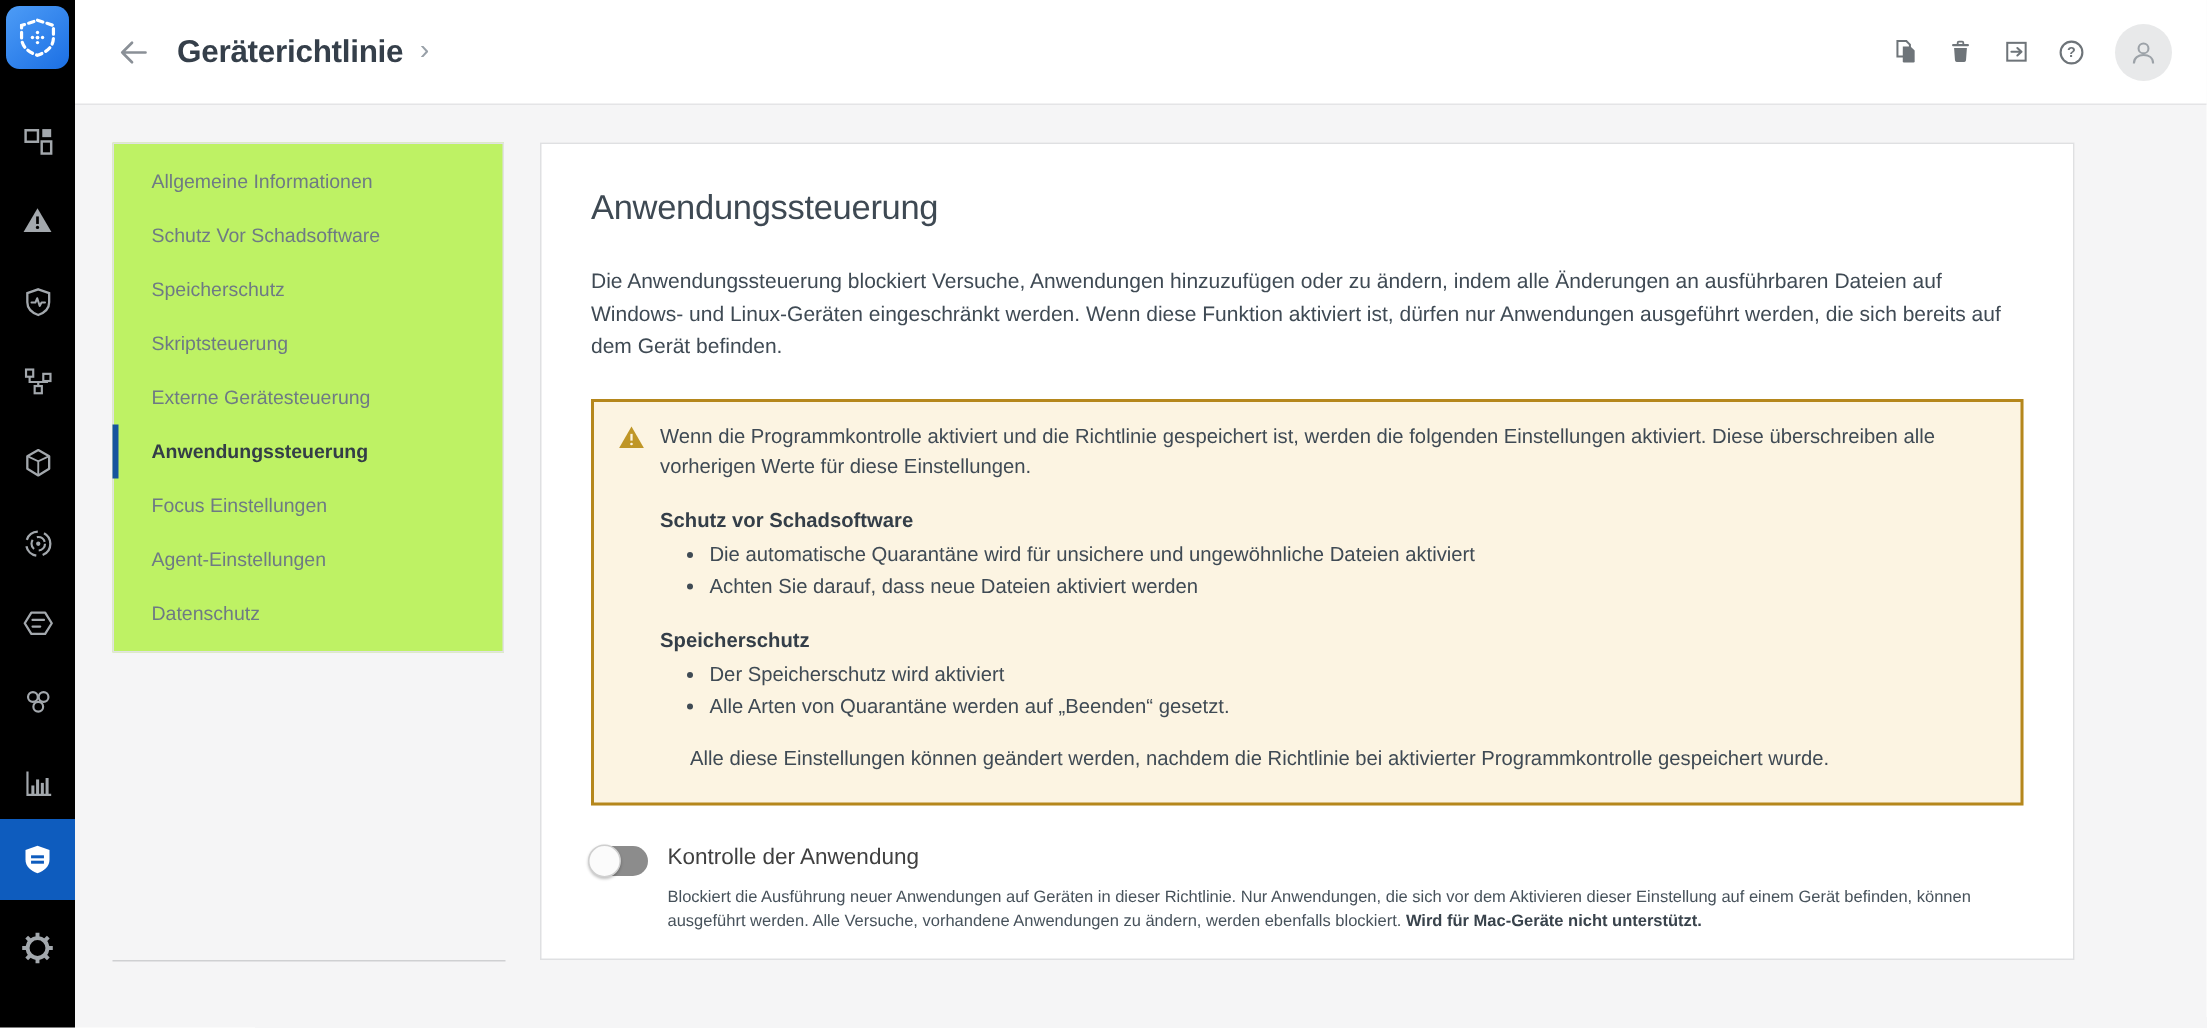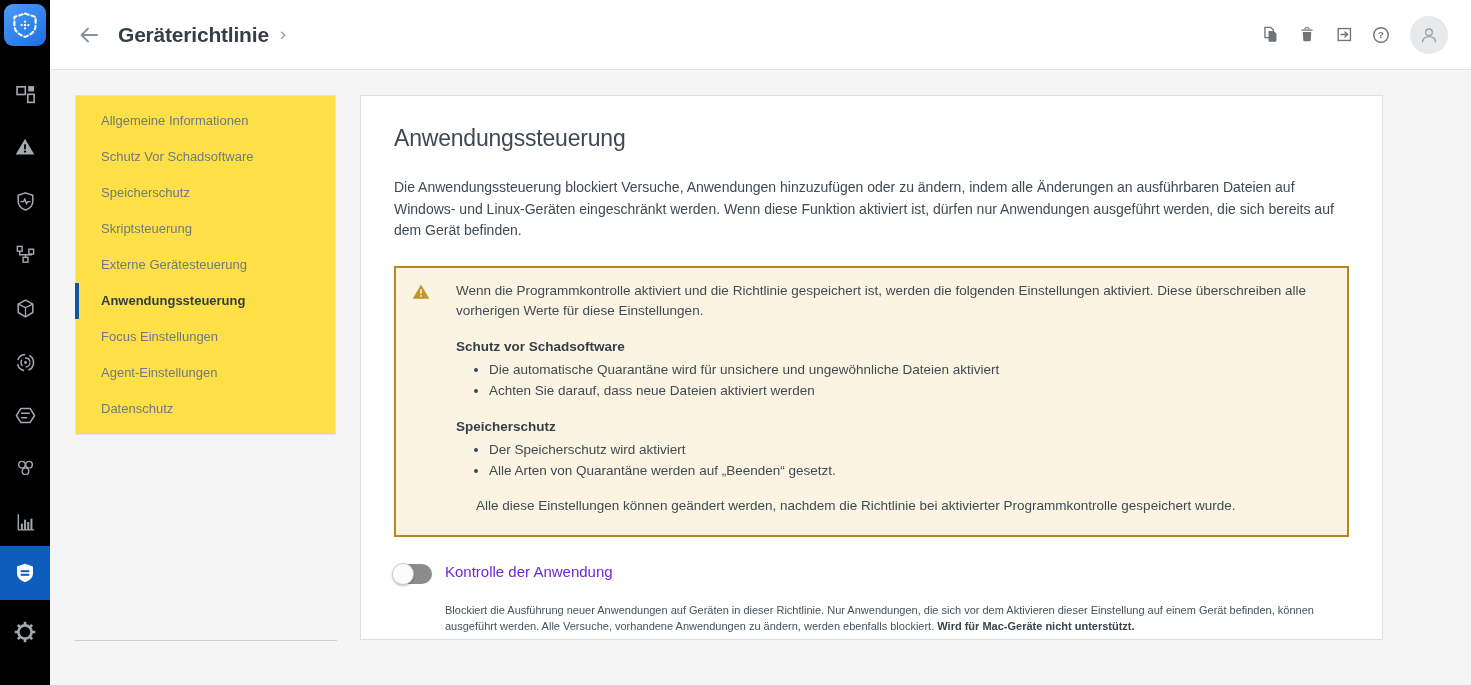--- a/index.html
+++ b/index.html
@@ -62,21 +62,21 @@
   .avatar {
     width:38px; height:38px; border-radius:50%;
     background:#e8e9ea; margin-left:2px;
     display:flex; align-items:center; justify-content:center;
     cursor:pointer;
   }
 
   
   .nav-panel {
     position:absolute; left:75px; top:95px; width:261px; height:340px;
-    background:#fde047; border:1px solid #e1e2e4;
+    background:#bef264; border:1px solid #e1e2e4;
     padding-top:7px;
   }
   .nav-item {
     position:relative; height:36px; line-height:36px;
     padding-left:25px; font-size:13px; color:#6e7a84;
     cursor:pointer; white-space:nowrap;
   }
   .nav-item.active { color:#333d47; font-weight:700; }
   .nav-item.active::before {
     content:""; position:absolute; left:-1px; top:0; width:4px; height:36px;
@@ -95,42 +95,42 @@
   }
   .card h1 {
     font-size:23px; font-weight:400; color:#3e4953;
     letter-spacing:-0.2px; margin-bottom:25px;
   }
   .intro { font-size:14px; line-height:21.5px; color:#3f4a54; margin-bottom:24px; max-width:960px; }
 
   .warn-box {
     position:relative;
     border:2px solid #b5871c; background:#fcf4e2;
-    padding:13px 18px 19px 60px;
+    padding:13px 18px 19px 44px;
     color:#3f4a54; font-size:13.5px; line-height:20px;
   }
   .warn-icon { position:absolute; left:16px; top:15px; }
   .warn-intro { max-width:900px; }
   .warn-sec-title { margin-top:16px; font-weight:700; color:#343e48; }
   .warn-box ul { margin-top:3px; padding-left:33px; list-style:disc; }
   .warn-box li { margin:1px 0; }
   .warn-footer { margin-top:15px;margin-left:20px; }
 
   .toggle-row { display:flex; margin-top:26px; }
   .toggle {
     position:relative; flex:0 0 38px; width:38px; height:20px; margin-top:1px;
     background:#8c8c8c; border-radius:10px; cursor:pointer;
   }
   .toggle .knob {
     position:absolute; left:-2px; top:-1px; width:22px; height:22px;
     background:#fbfbfb; border:1px solid #cfcfcf; border-radius:50%;
     box-shadow:0 1px 2px rgba(0,0,0,.25);
   }
   .toggle-body { margin-left:13px; }
-  .toggle-label { font-size:15px; color:#6d28d9; margin-bottom:22px; }
+  .toggle-label { font-size:15px; color:#404040; margin-bottom:10px; }
   .toggle-desc { width:872px; font-size:11px; line-height:16.5px; color:#47525b; }
   .toggle-desc .bold-tail { font-weight:700; color:#39434c; }
 </style>
 </head>
 <body>
 
 <div class="app">
 
   <nav class="rail">
     <div class="logo">

